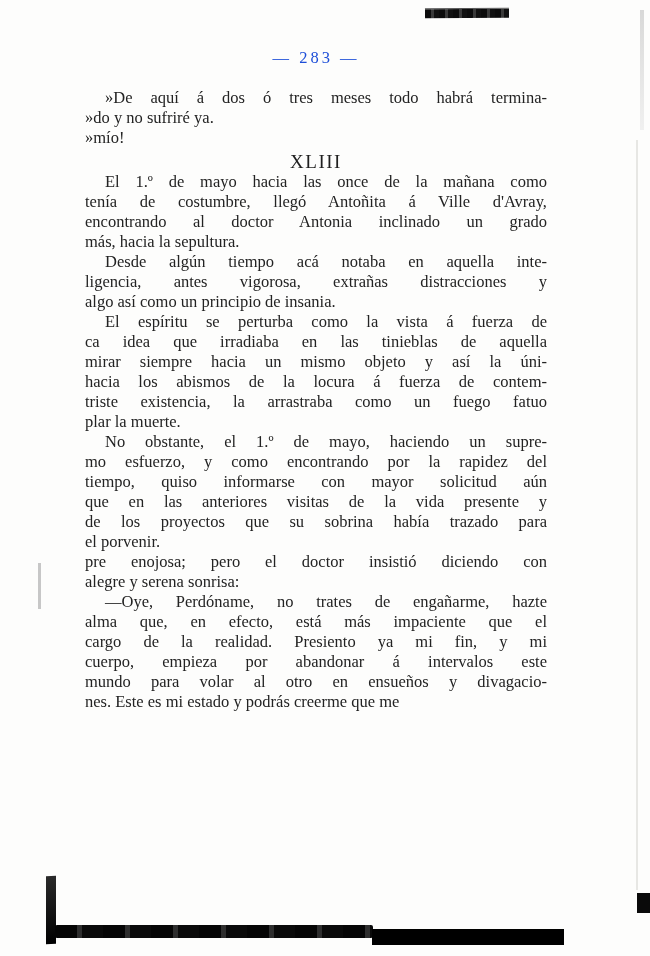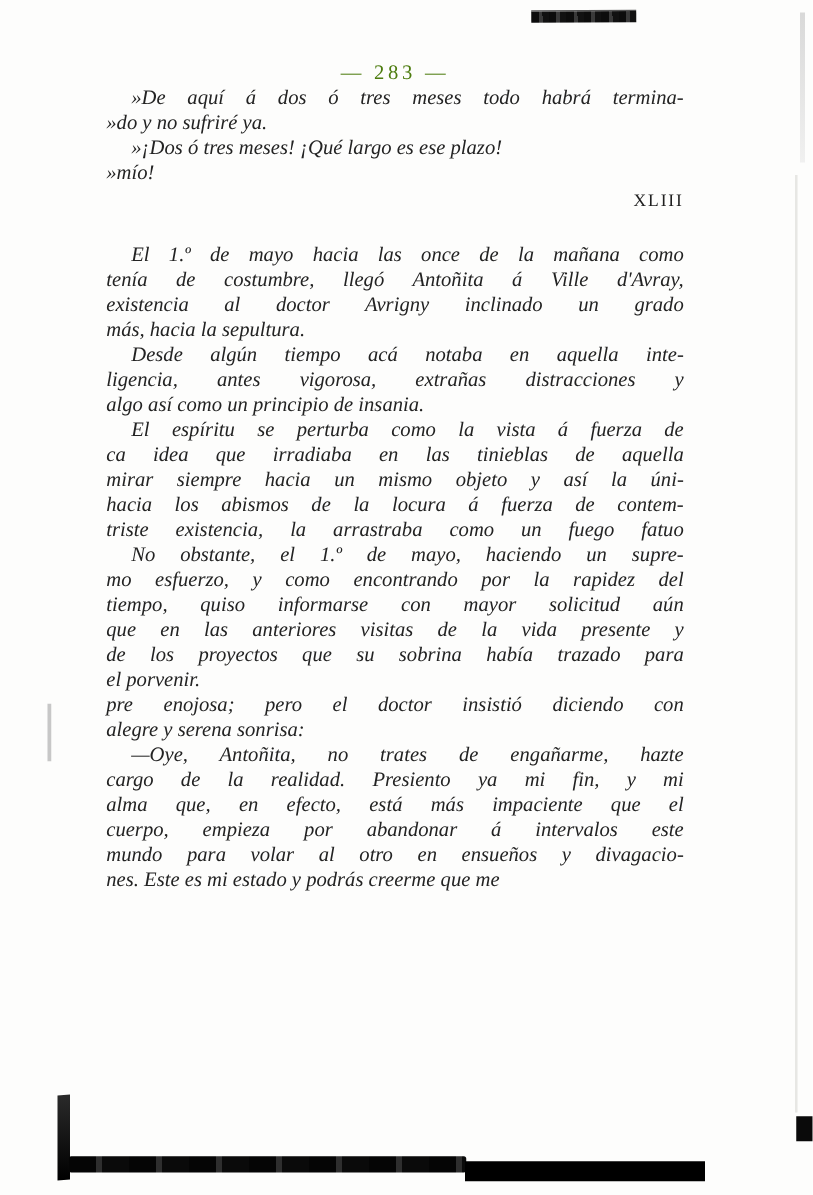--- a/index.html
+++ b/index.html
@@ -22,38 +22,36 @@
     top: 48px;
     width: 462px;
     color: #242424;
     font-size: 16.5px;
     line-height: 20px;
     text-rendering: optimizeLegibility;
   }
   .page-header {
     text-align: center;
     letter-spacing: 3px;
-    margin-bottom: 0;
-    color: #4d7c0f;
+    margin-bottom: 20px;
+    color: #1d4ed8;
   }
   .paragraph { margin: 0; }
   .line {
     text-align: justify;
     text-align-last: justify;
     color: #232323;
-    font-style: italic;
   }
   .line.end { text-align-last: left; }
   .line.indent { text-indent: 20px; }
   .chapter-heading {
-    text-align: right;
-    font-size: 14px;
+    text-align: center;
+    font-size: 19px;
     letter-spacing: 1.5px;
     margin-top: 4px;
-    margin-bottom: 22px;
     color: #1f1f1f;
   }
   
   .artifact { position: absolute; }
   .artifact-top-right {
     left: 425px; top: 8px; width: 84px; height: 9px;
     background:
       repeating-linear-gradient(90deg, #0c0c0c 0 6px, #3a3a3a 6px 9px, #111 9px 14px);
     border-top: 1px solid #555;
     transform: rotate(-0.4deg);
@@ -97,60 +95,58 @@
 <div class="scan-page">
 
   <div class="text-block">
     <div class="page-header">— 283 —</div>
     <div>
         <div class="paragraph">
           <div class="line indent">»De aquí á dos ó tres meses todo habrá termina-</div>
           <div class="line end">»do y no sufriré ya.</div>
         </div>
         <div class="paragraph">
-          <div class="line end indent">»¡Dos ó tres meses! ¡Qué largo es ese plazo!</div>
-        </div>
-        <div class="paragraph">
           <div class="line end">»mío!</div>
         </div>
         <div class="chapter-heading">XLIII</div>
         <div class="paragraph">
           <div class="line indent">El 1.º de mayo hacia las once de la mañana como</div>
           <div class="line">tenía de costumbre, llegó Antoñita á Ville d'Avray,</div>
-          <div class="line">existencia al doctor Avrigny inclinado un grado</div>
+          <div class="line">encontrando al doctor Antonia inclinado un grado</div>
           <div class="line end">más, hacia la sepultura.</div>
         </div>
         <div class="paragraph">
           <div class="line indent">Desde algún tiempo acá notaba en aquella inte-</div>
           <div class="line">ligencia, antes vigorosa, extrañas distracciones y</div>
           <div class="line end">algo así como un principio de insania.</div>
         </div>
         <div class="paragraph">
           <div class="line indent">El espíritu se perturba como la vista á fuerza de</div>
           <div class="line">ca idea que irradiaba en las tinieblas de aquella</div>
           <div class="line">mirar siempre hacia un mismo objeto y así la úni-</div>
           <div class="line">hacia los abismos de la locura á fuerza de contem-</div>
           <div class="line">triste existencia, la arrastraba como un fuego fatuo</div>
+          <div class="line end">plar la muerte.</div>
         </div>
         <div class="paragraph">
           <div class="line indent">No obstante, el 1.º de mayo, haciendo un supre-</div>
           <div class="line">mo esfuerzo, y como encontrando por la rapidez del</div>
           <div class="line">tiempo, quiso informarse con mayor solicitud aún</div>
           <div class="line">que en las anteriores visitas de la vida presente y</div>
           <div class="line">de los proyectos que su sobrina había trazado para</div>
           <div class="line end">el porvenir.</div>
         </div>
         <div class="paragraph">
           <div class="line">pre enojosa; pero el doctor insistió diciendo con</div>
           <div class="line end">alegre y serena sonrisa:</div>
         </div>
         <div class="paragraph">
-          <div class="line indent">—Oye, Antoñita, no trates de engañarme, hazte</div>
+          <div class="line indent">—Oye, Perdóname, no trates de engañarme, hazte</div>
+          <div class="line">alma que, en efecto, está más impaciente que el</div>
           <div class="line">cargo de la realidad. Presiento ya mi fin, y mi</div>
-          <div class="line">alma que, en efecto, está más impaciente que el</div>
           <div class="line">cuerpo, empieza por abandonar á intervalos este</div>
           <div class="line">mundo para volar al otro en ensueños y divagacio-</div>
           <div class="line end">nes. Este es mi estado y podrás creerme que me</div>
         </div>
       </div>
   </div>
 
   <div class="artifact artifact-top-right"></div>
   <div class="artifact artifact-right-edge-top"></div>
   <div class="artifact artifact-right-faint-line"></div>

